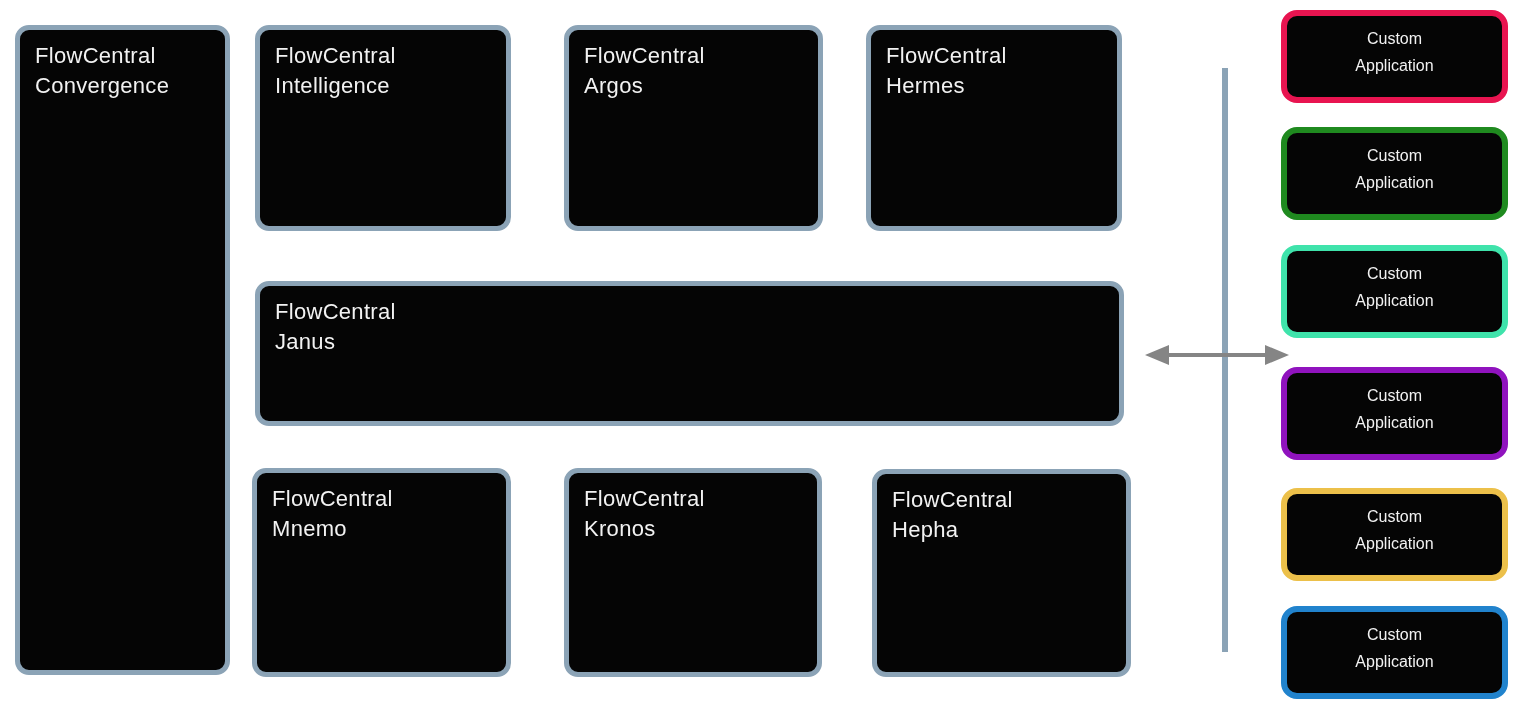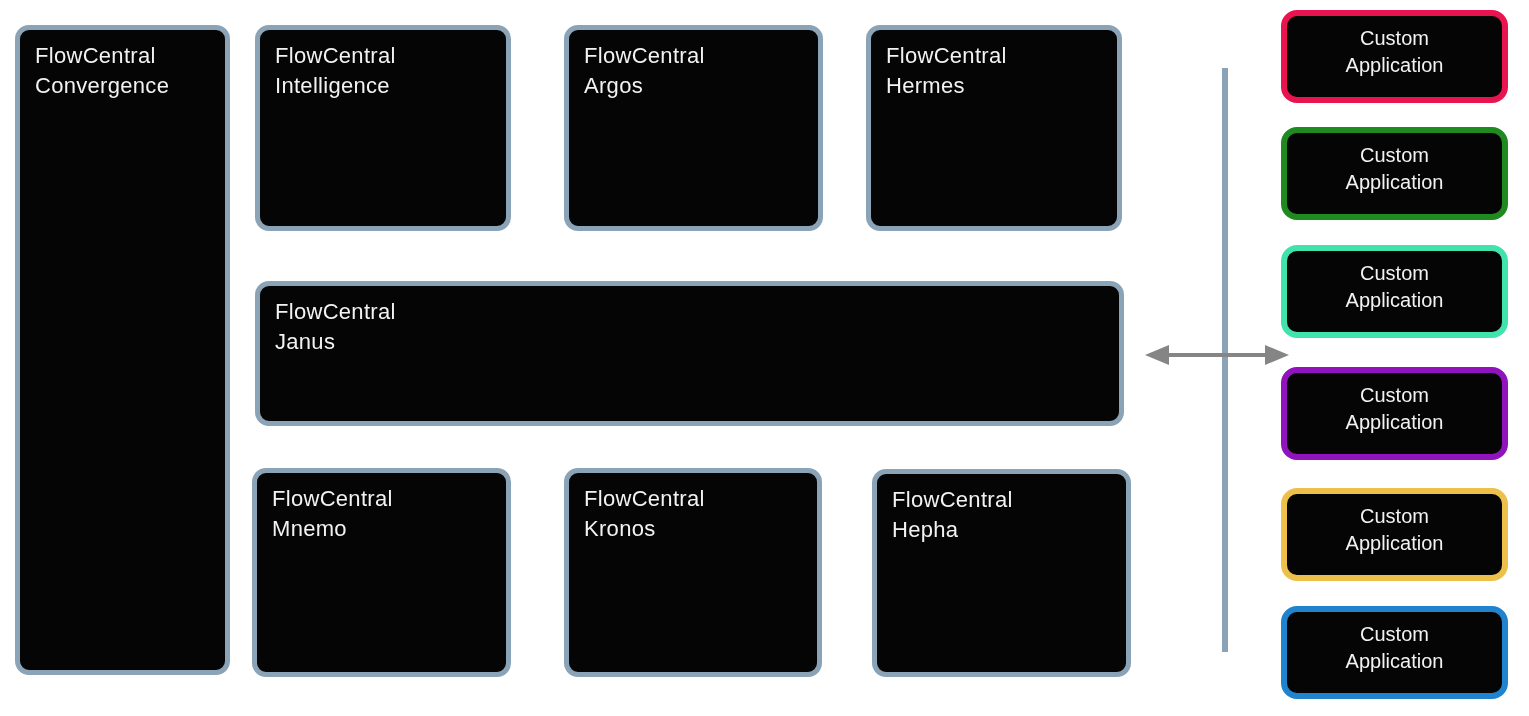--- a/index.html
+++ b/index.html
@@ -44,21 +44,21 @@
     border: 6px solid #888888;
     border-radius: 16px;
     background: #050505;
     display: flex;
     align-items: center;
     justify-content: center;
     padding-bottom: 10px;
   }
   .cbox-label {
     color: #f2f2f2;
-    font-size: 20px;
+    font-size: 16px;
     line-height: 27px;
     text-align: center;
     white-space: pre-line;
   }
   
   .divider {
     position: absolute;
     left: 1222px;
     top: 68px;
     width: 6px;

